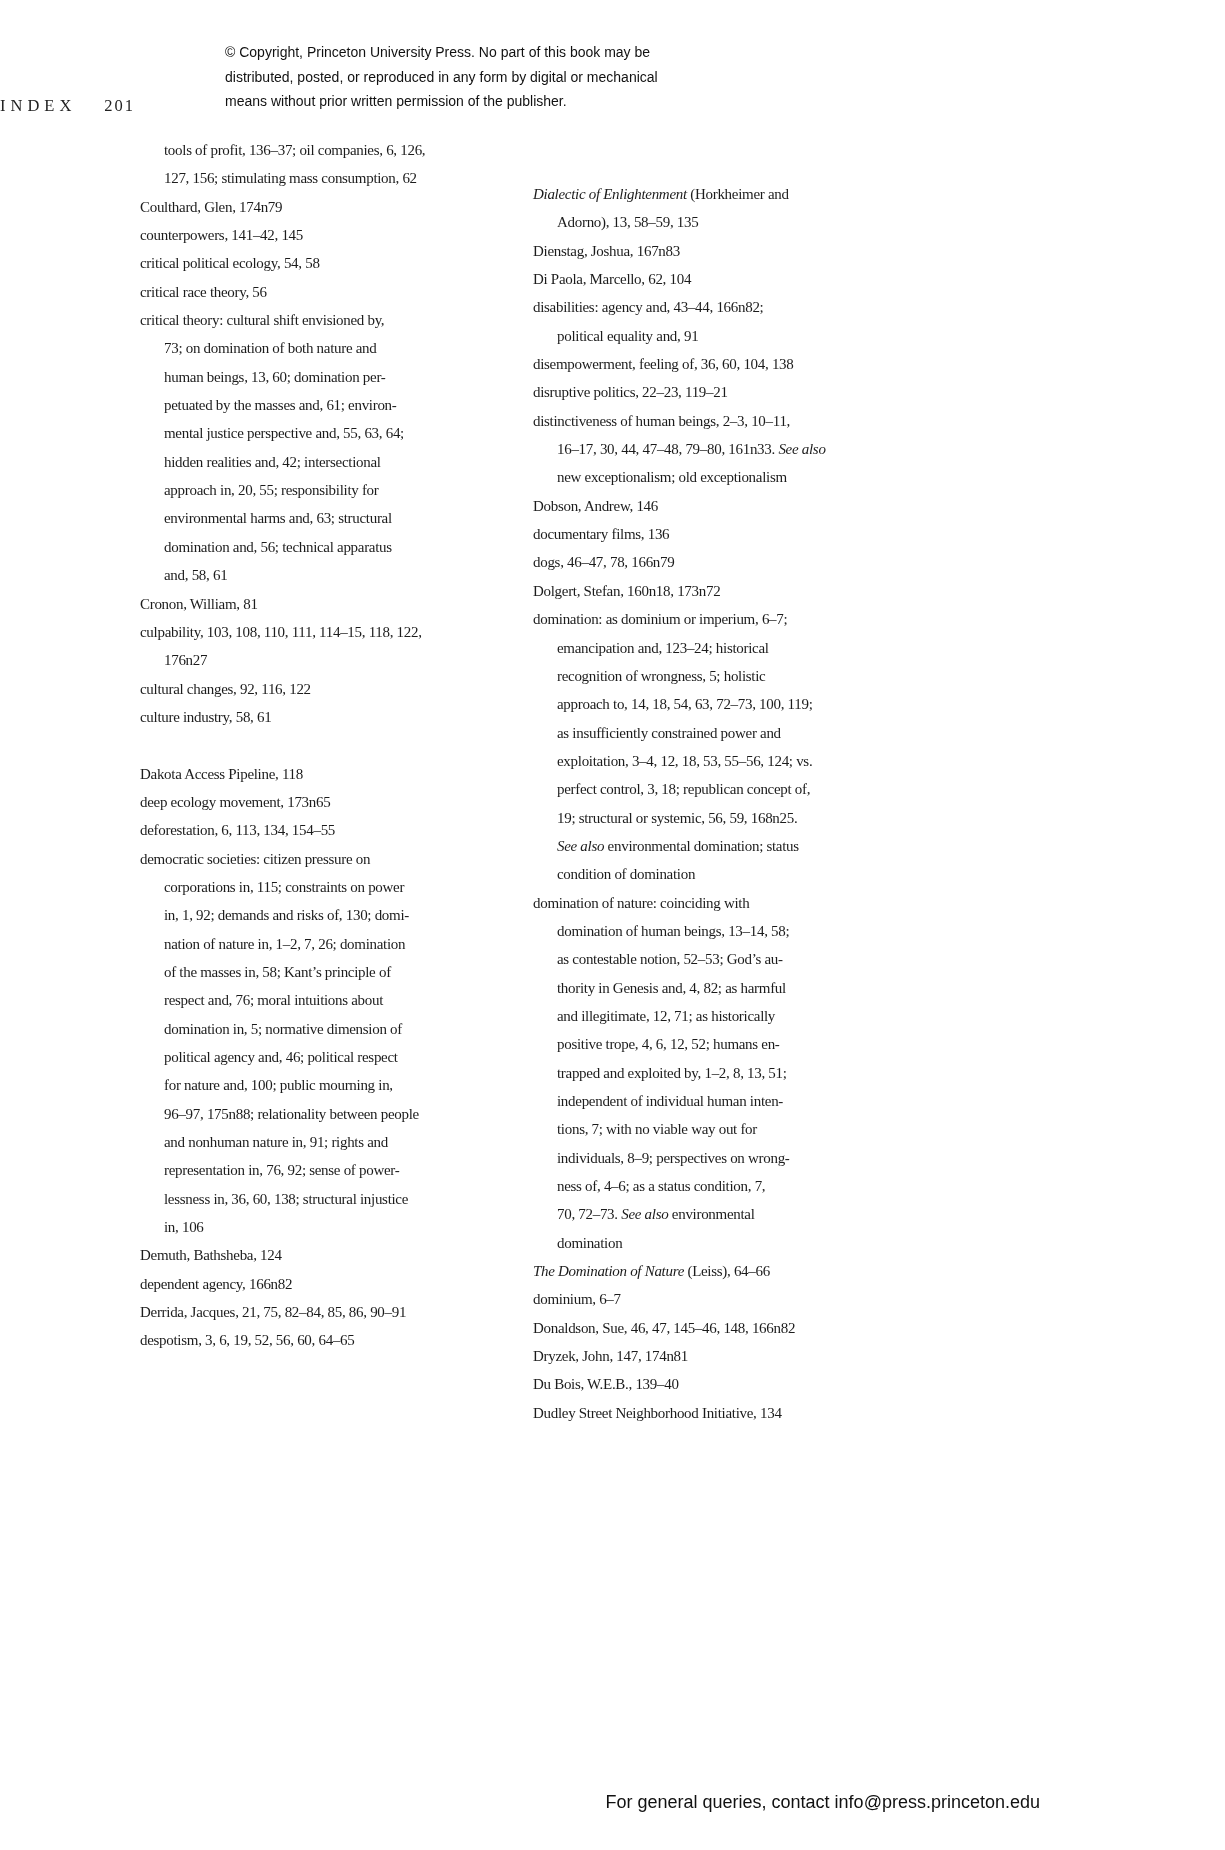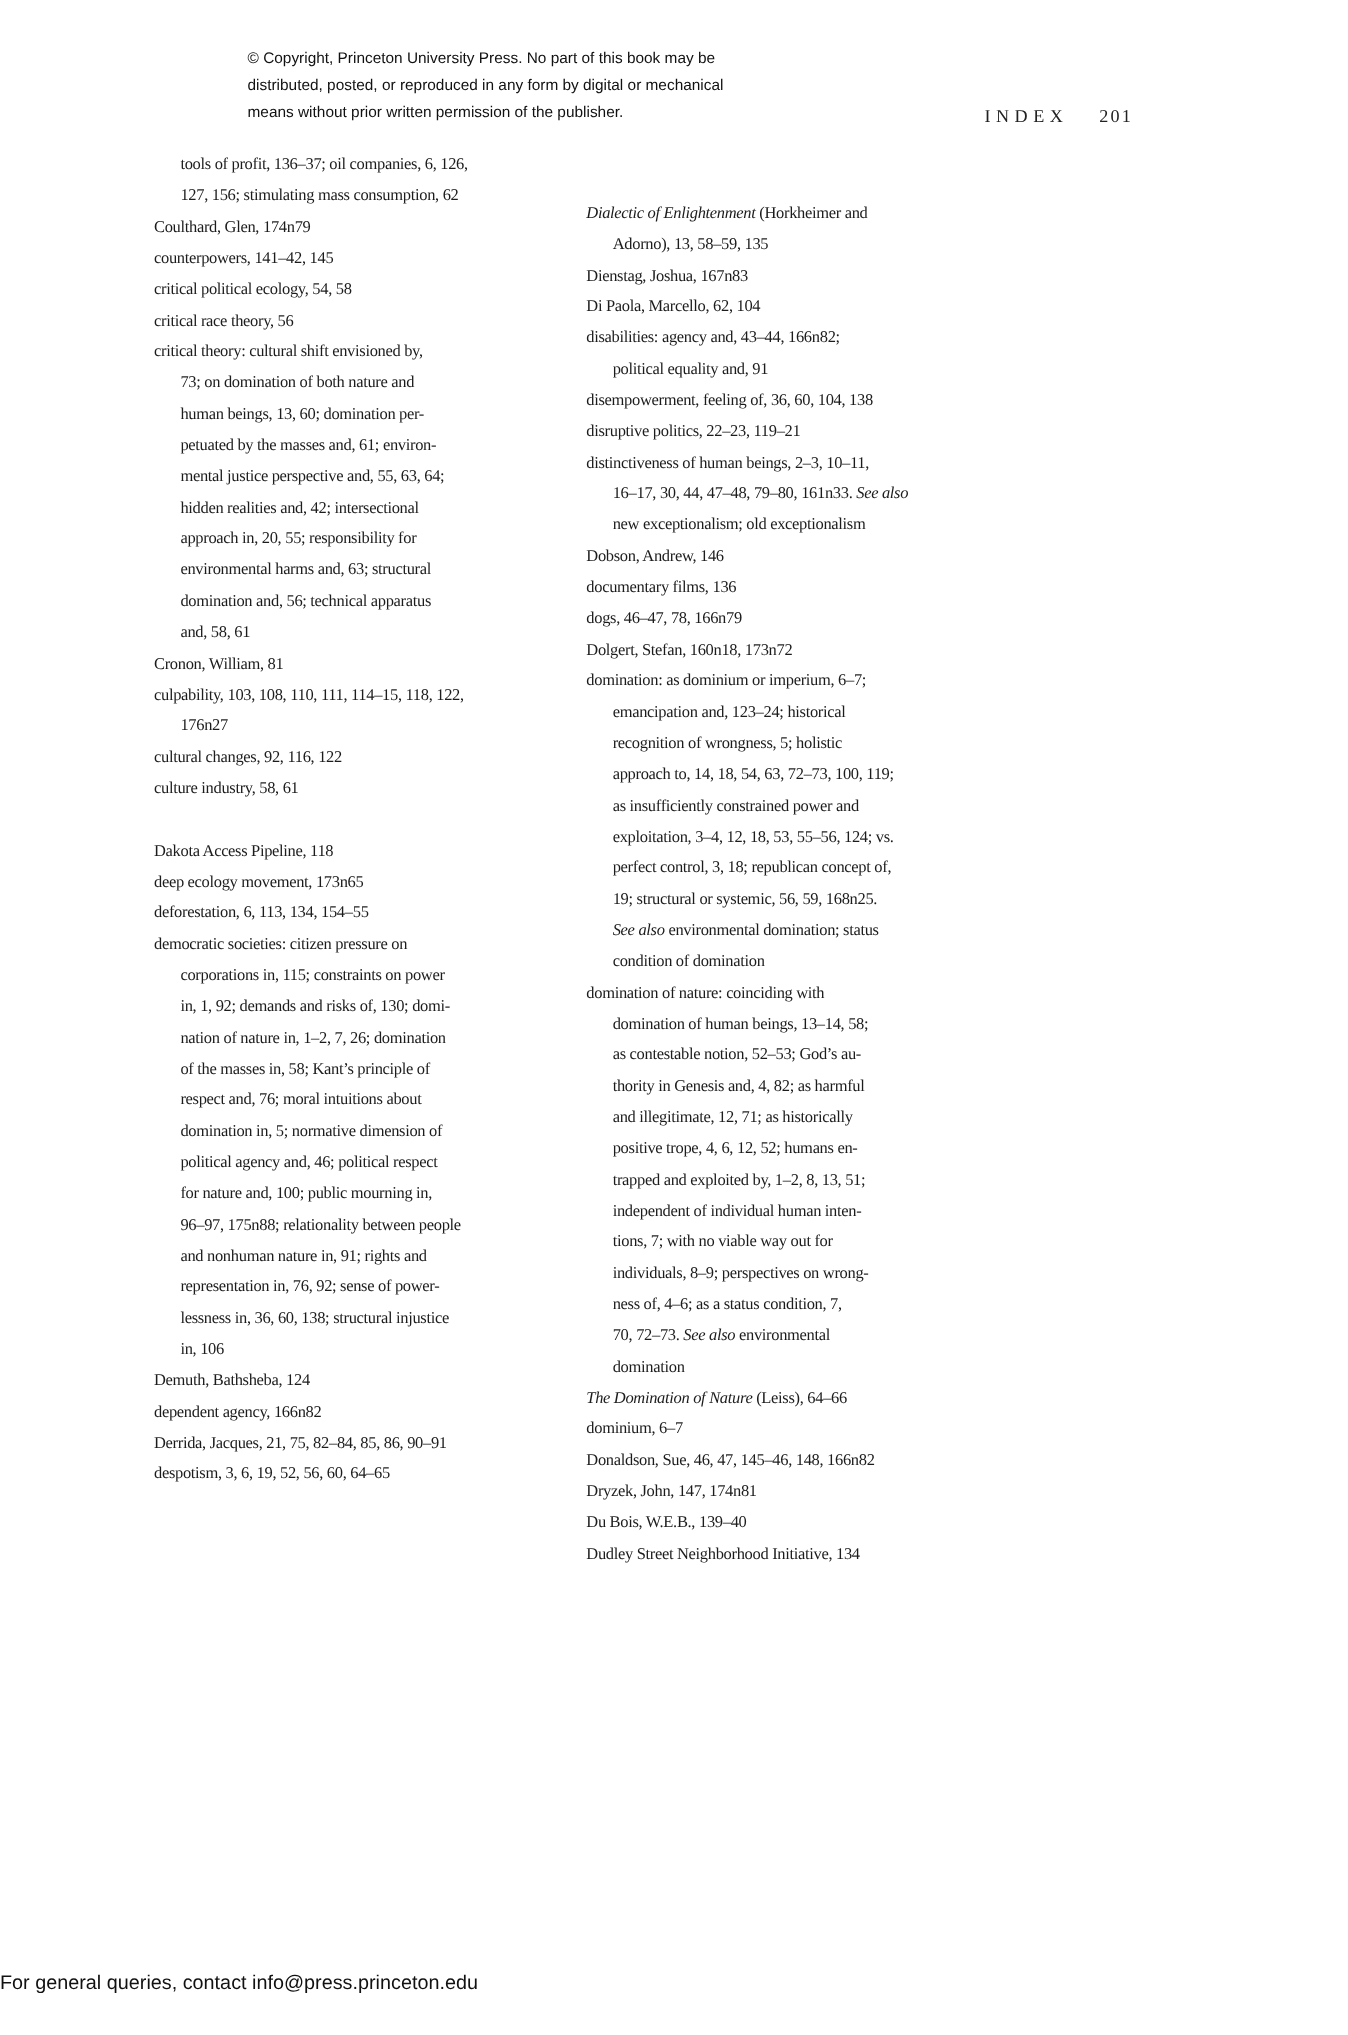--- a/index.html
+++ b/index.html
@@ -18,21 +18,21 @@
     font-family: "Liberation Sans", sans-serif;
     font-size: 14px;
     line-height: 24.5px;
     color: #111;
     margin-top: 32px;
   }
   .index-header {
     position: absolute;
     left: 0; top: 96px;
     width: 1030px;
-    text-align: right;
+    text-align: left;
     font-size: 16.5px;
     color: #222;
   }
   .index-header .idx-label { letter-spacing: 5px; }
   .index-header .idx-page { letter-spacing: 2px; margin-left: 28px; }
   .col {
     position: absolute;
     top: 136px;
     width: 380px;
     font-size: 15px;
@@ -42,21 +42,21 @@
   }
   .col-left  { left: 140px; }
   .col-right { left: 533px; margin-top: 44px; }
   .ln { white-space: nowrap; height: 28.35px; }
   .ln.ind { padding-left: 24px; }
   .ln .it { font-style: italic; }
   .footer {
     position: absolute;
     left: 0; top: 1792px;
     width: 1040px;
-    text-align: left;
+    text-align: right;
     font-family: "Liberation Sans", sans-serif;
     font-size: 18px;
     color: #111;
   }
 </style>
 </head>
 <body>
 
 <div class="copyright">
   <div>© Copyright, Princeton University Press. No part of this book may be</div>

